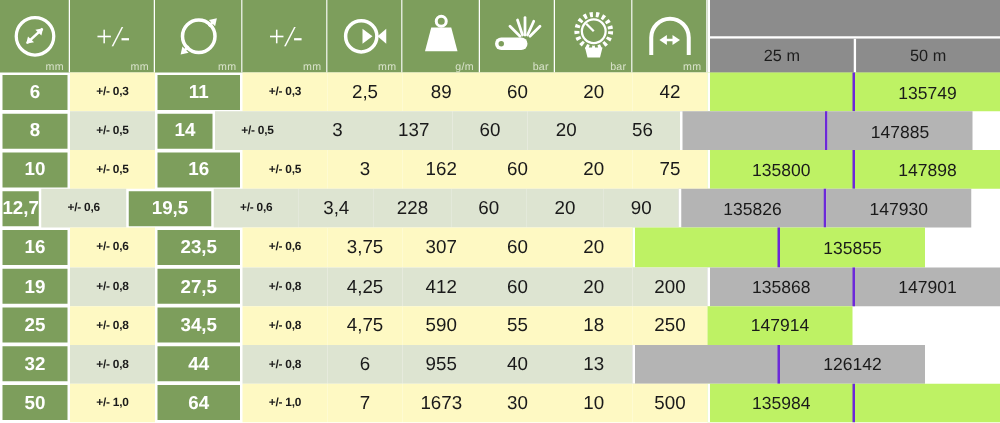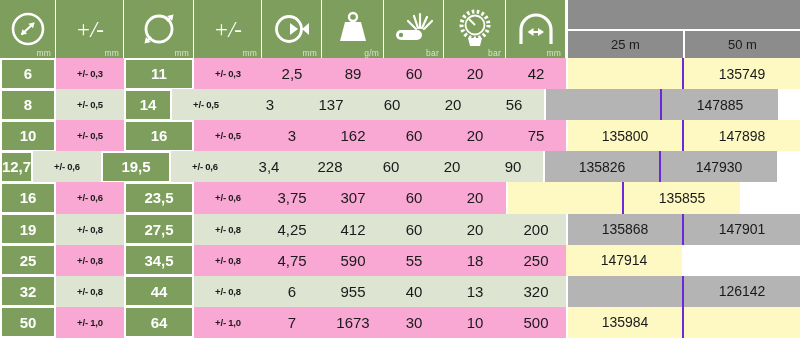--- a/index.html
+++ b/index.html
@@ -99,21 +99,21 @@
   }
   .cell {
     box-sizing: border-box;
     display: flex;
     align-items: center;
     justify-content: center;
     font-size: 15px;
     color: #1a1a1a;
     position: relative;
   }
-  .row-white .cell { background: #f9a8d4; }
+  .row-white .cell { background: #fef9c3; }
   .row-tint  .cell { background: #dde4d1; }
 
   
   .cell.greenbox { background: transparent !important; padding: 1.5px 2px; }
   .greenbox .gb-inner {
     width: 100%;
     height: 100%;
     background: #7d9e5c;
     color: #ffffff;
     font-weight: bold;
@@ -130,21 +130,21 @@
     letter-spacing: -0.2px;
   }
 
   
   .cell.art {
     font-size: 14px;
     color: #1a1a1a;
     border-right: 2px solid #6d28d9;
   }
   .cell.art:last-child { border-right: none; }
-  .row-white .cell.art { background: #fef9c3; }
+  .row-white .cell.art { background: #bef264; }
   .row-tint  .cell.art { background: #b4b4b4; }
 
   .sep-left { border-left: 2px solid #ffffff; }
 </style>
 </head>
 <body>
 
 <div class="spec-table">
 
   <div class="header-row">
@@ -379,21 +379,20 @@
         </div>
         <div class="cell tol" style="width: 68px;">+/- 0,8</div>
         <div class="cell greenbox" style="width: 70px;">
           <div class="gb-inner">44</div>
         </div>
         <div class="cell tol" style="width: 68px;">+/- 0,8</div>
         <div class="cell" style="width: 60px;">6</div>
         <div class="cell" style="width: 62px;">955</div>
         <div class="cell" style="width: 60px;">40</div>
         <div class="cell" style="width: 62px;">13</div>
-        <div class="cell" style="width: 60px;">320</div>
         <div class="cell art sep-left" style="width: 118px;"></div>
         <div class="cell art" style="width: 116px;">126142</div>
       </div>
       <div class="data-row row-white">
         <div class="cell greenbox" style="width: 56px;">
           <div class="gb-inner">50</div>
         </div>
         <div class="cell tol" style="width: 68px;">+/- 1,0</div>
         <div class="cell greenbox" style="width: 70px;">
           <div class="gb-inner">64</div>

